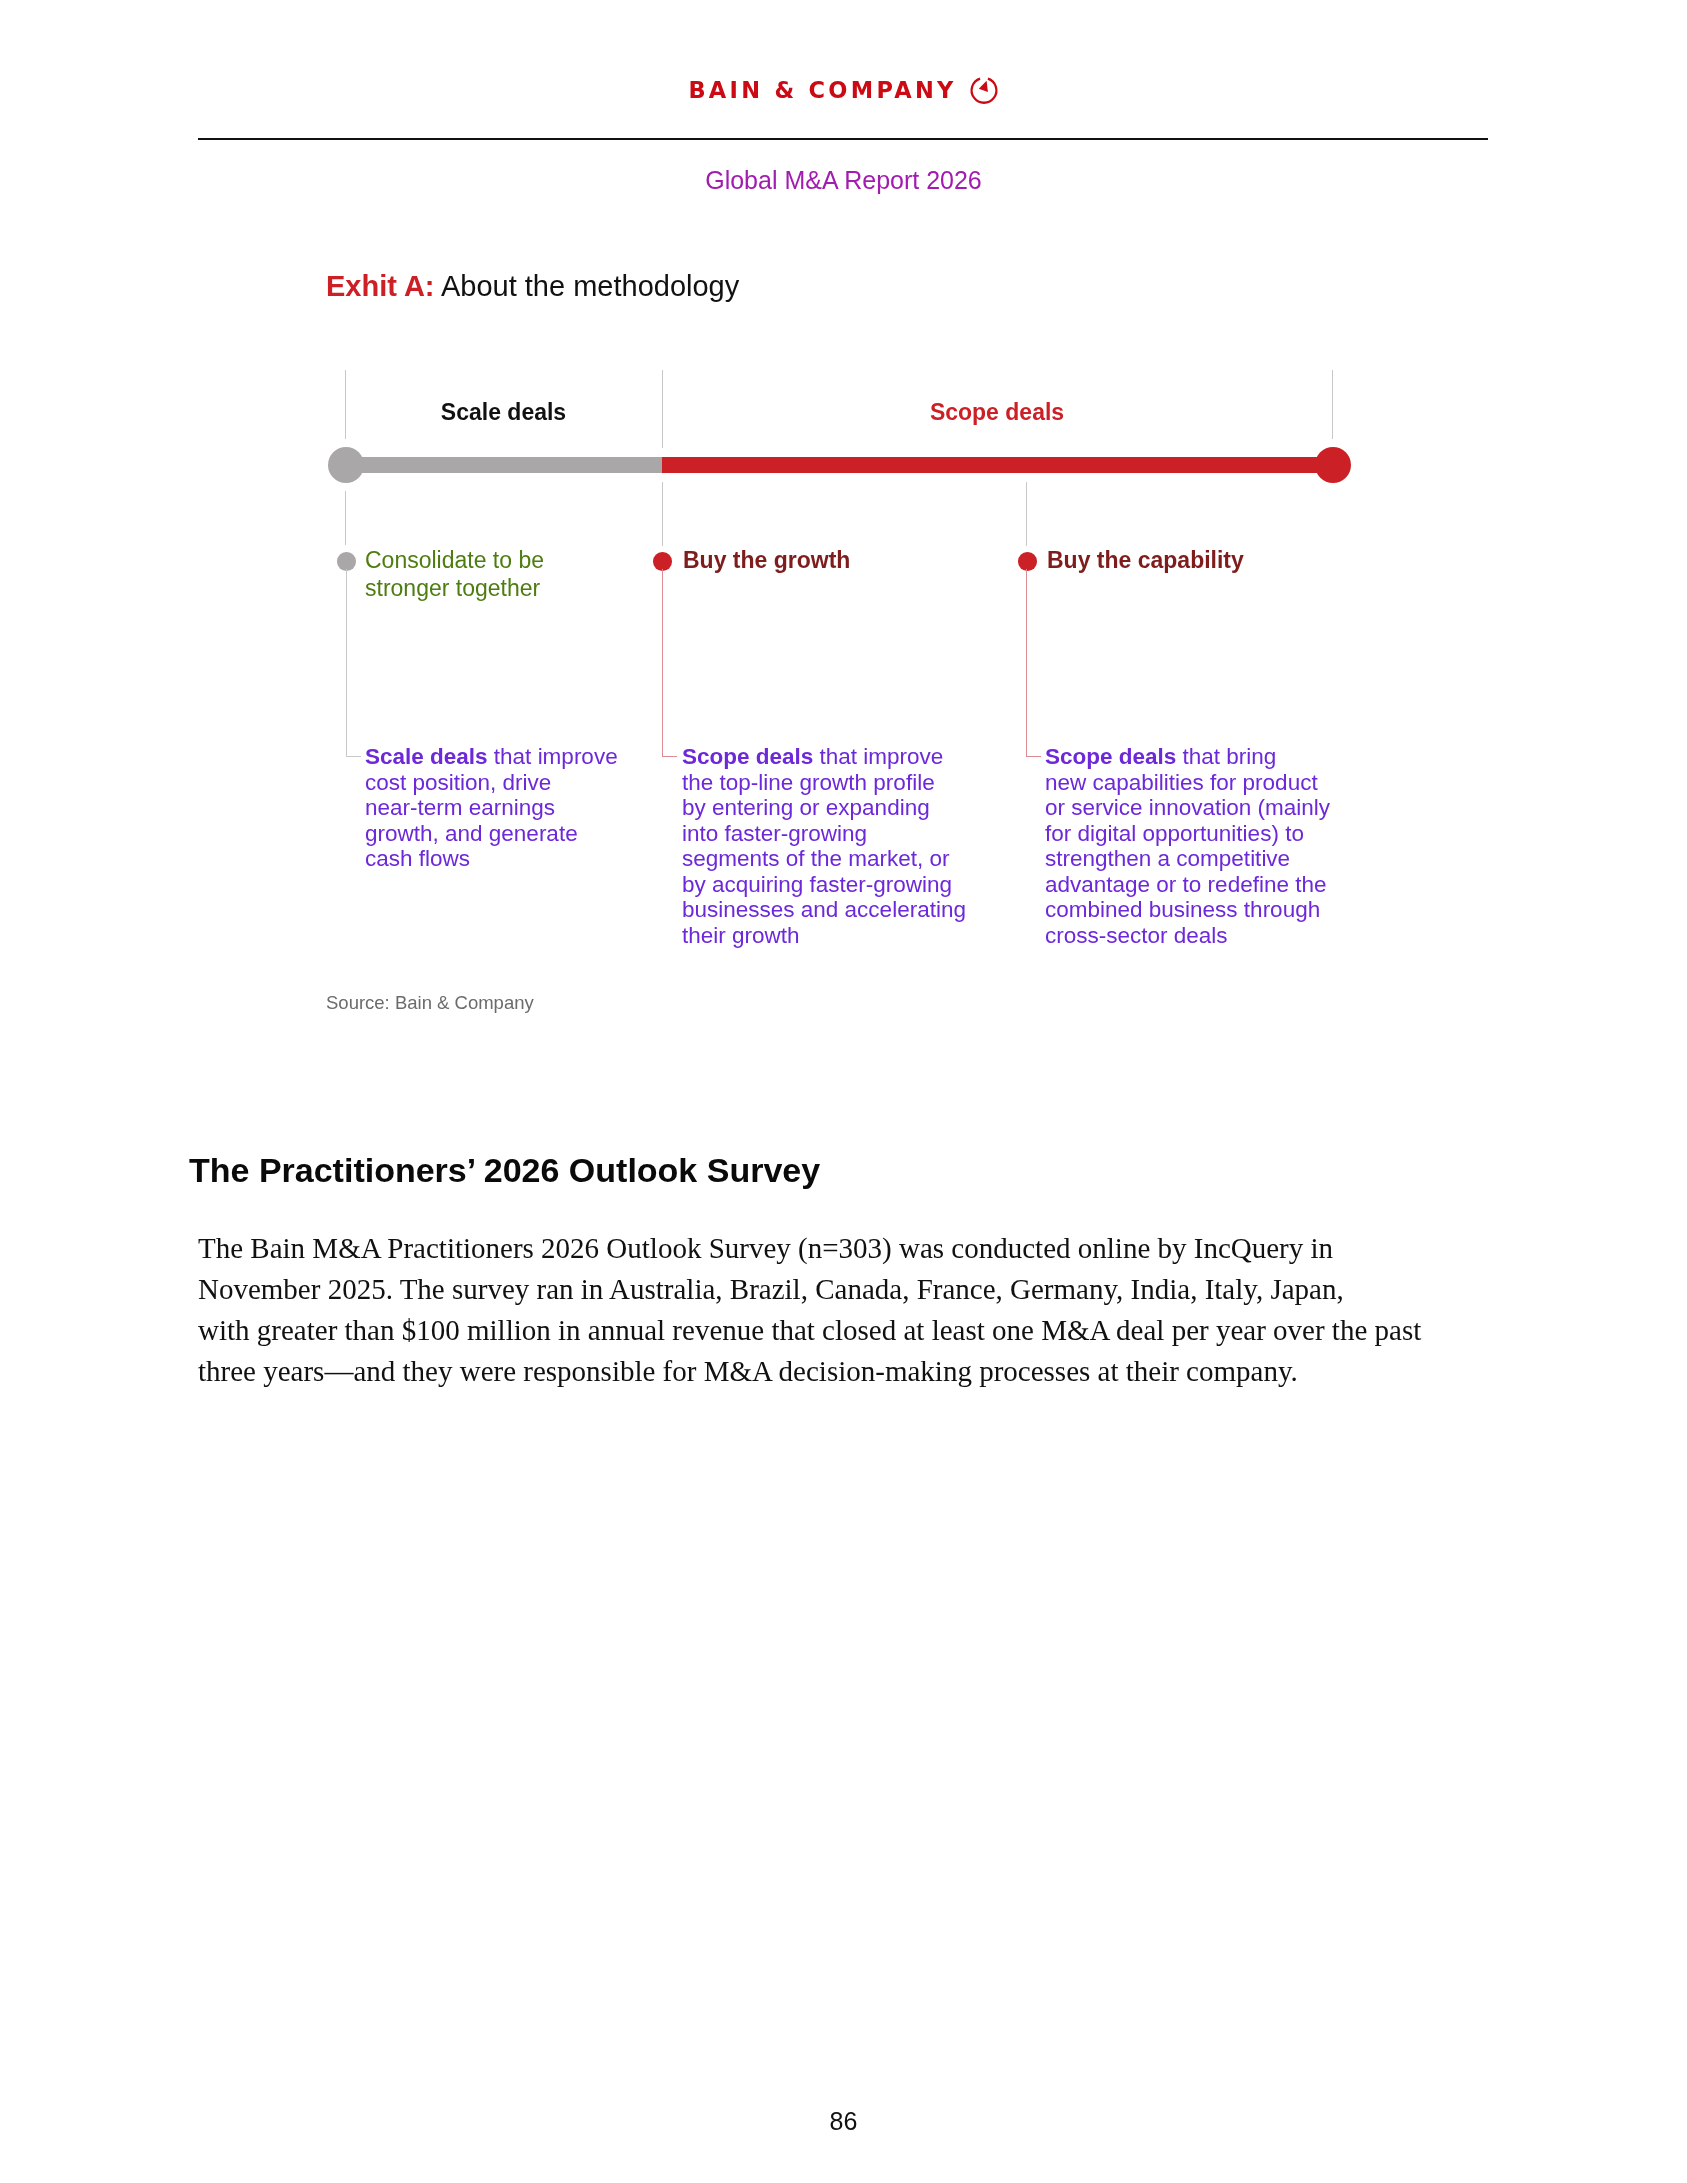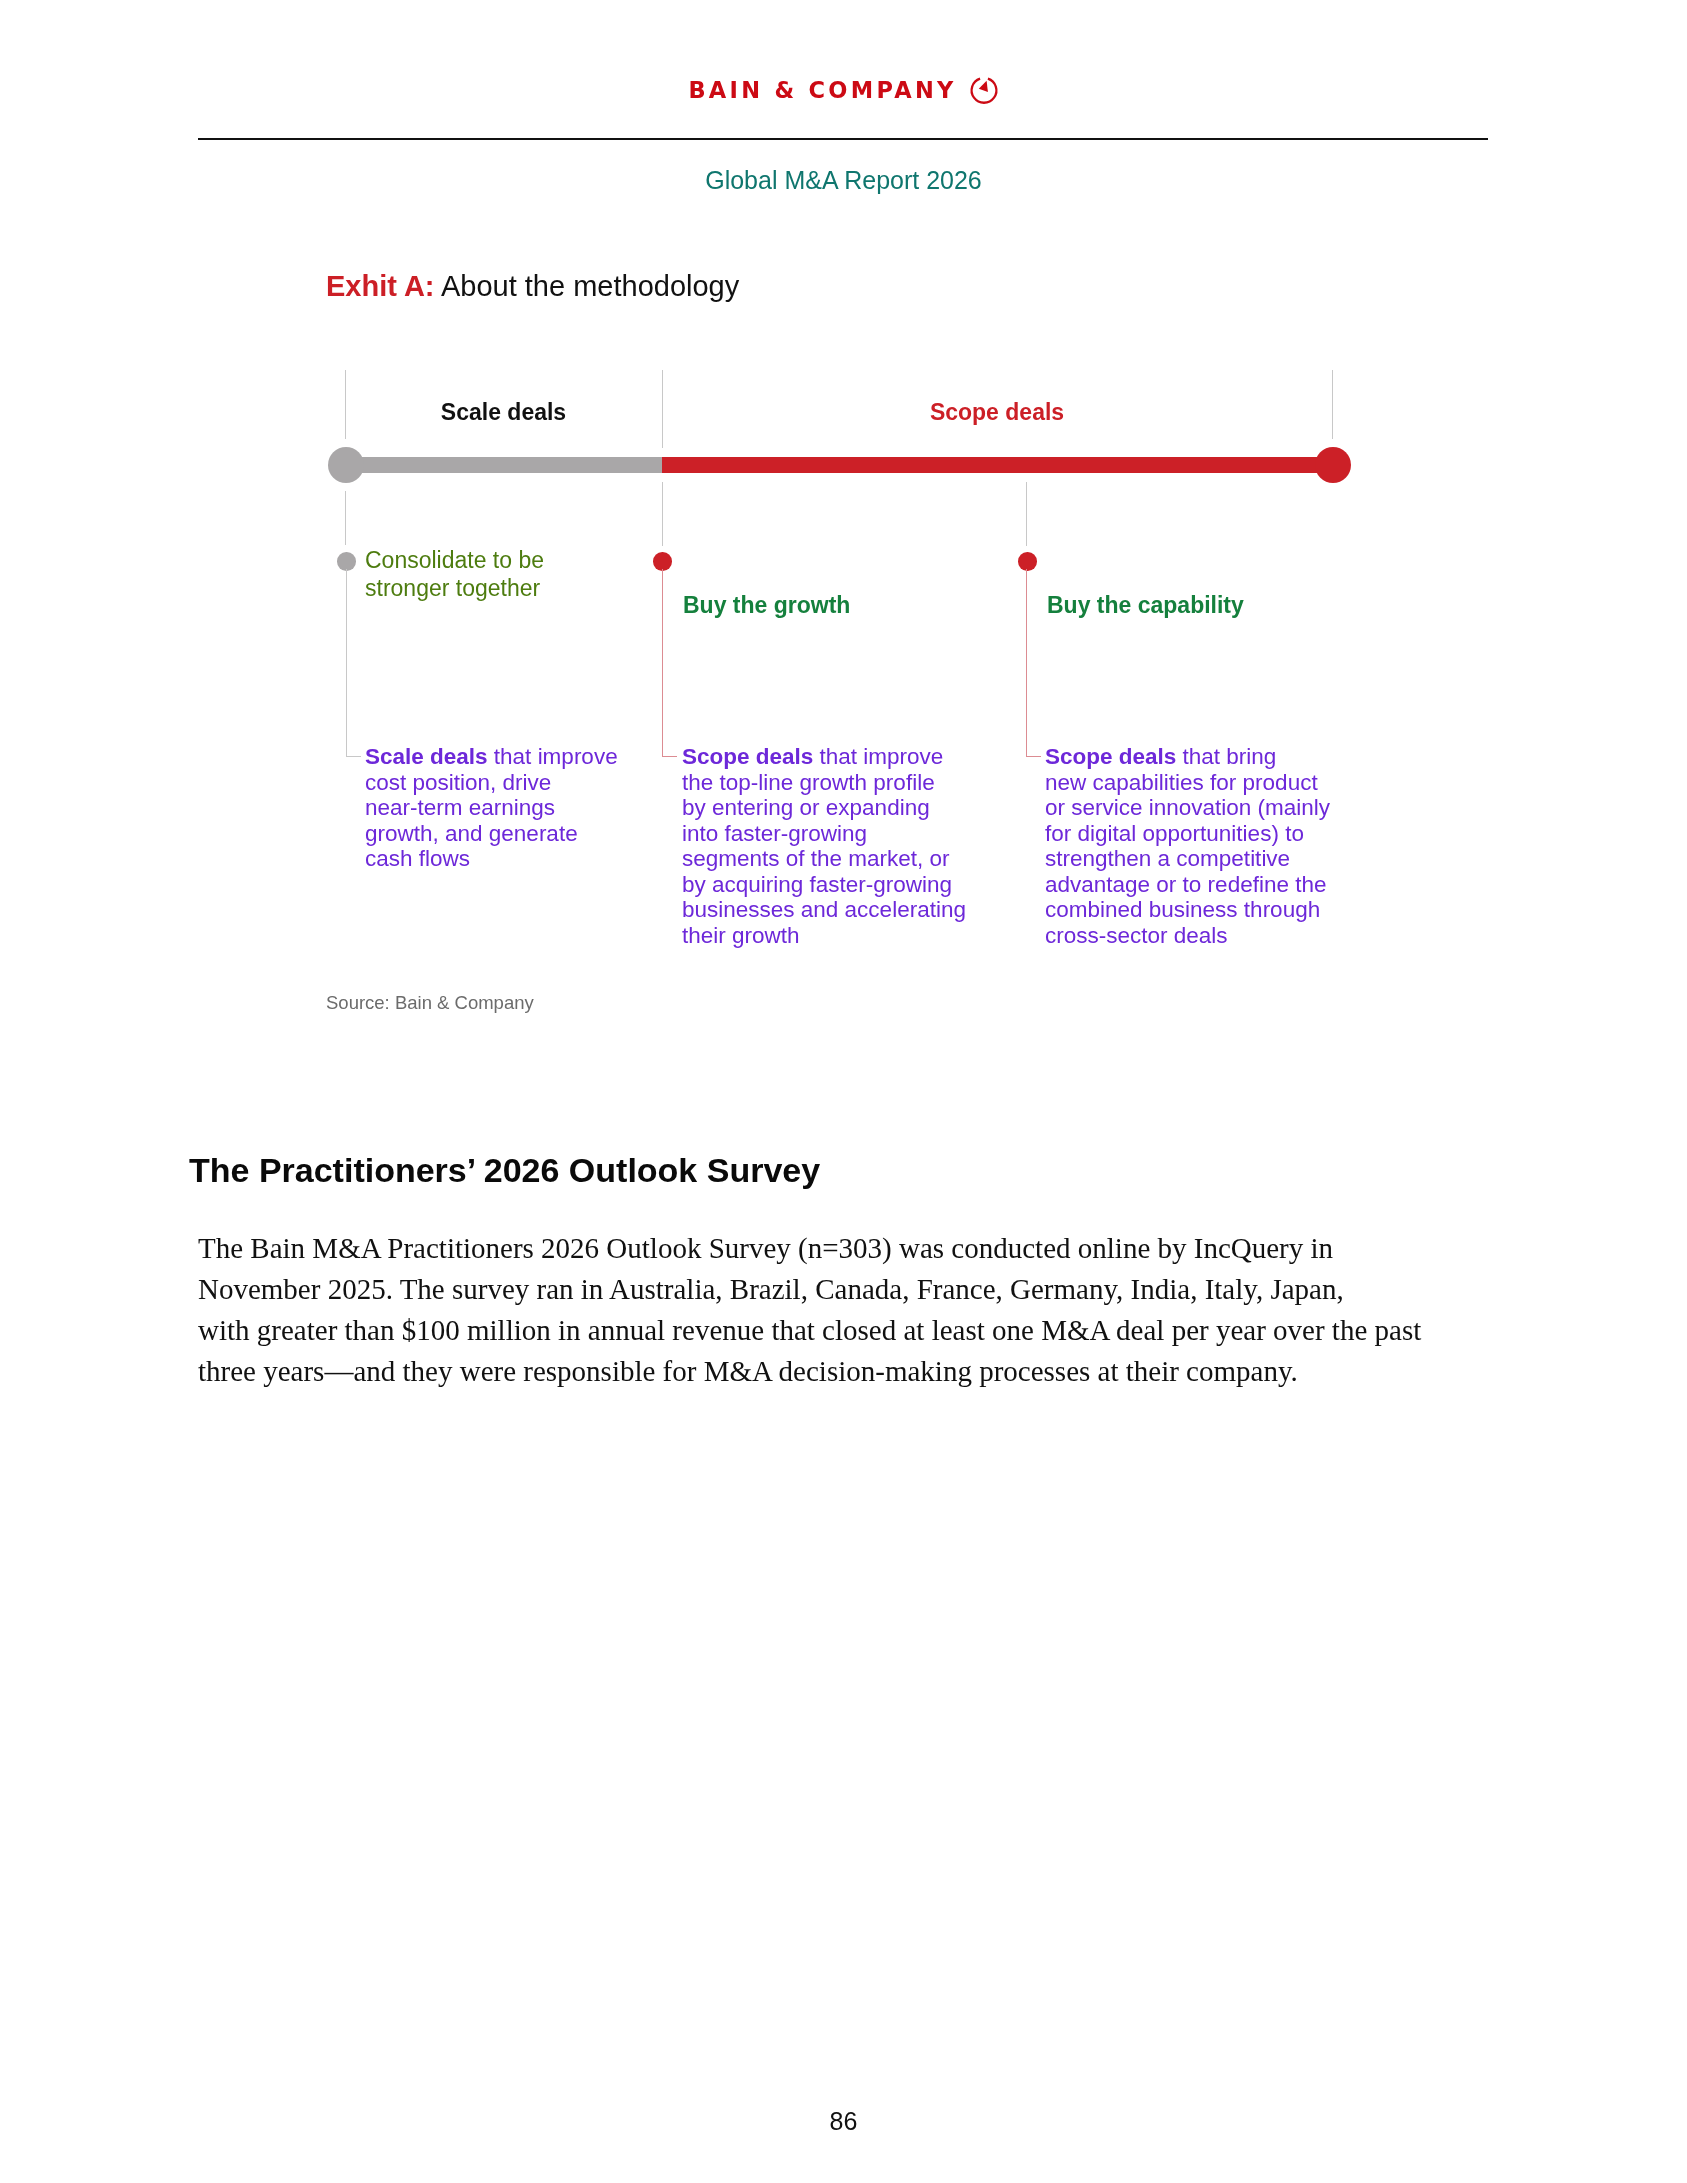--- a/index.html
+++ b/index.html
@@ -3,21 +3,21 @@
   <meta charset="utf-8">
   <style>
     html, body { margin: 0; padding: 0; background: #ffffff; }
     body { width: 1687px; height: 2183px; position: relative; overflow: hidden; color: #111111; font-family: "Liberation Sans", sans-serif; }
 
     
     .logo { position: absolute; left: 0; width: 1687px; top: 74px; height: 32px; display: flex; justify-content: center; align-items: center; }
     .logo-text { font-family: "DejaVu Sans", sans-serif; font-weight: bold; font-size: 22.5px; letter-spacing: 3.3px; color: #cc0a14; line-height: 1; }
     .logo-icon { width: 30px; height: 30px; margin-left: 12px; display: inline-block; }
     .header-rule { position: absolute; left: 198px; width: 1290px; top: 138px; height: 2px; background: #111111; }
-    .report-title { position: absolute; left: 0; width: 1687px; top: 164px; text-align: center; font-size: 25px; line-height: 32px; color: #0f766e; font-family: "Liberation Sans", sans-serif; }
+    .report-title { position: absolute; left: 0; width: 1687px; top: 164px; text-align: center; font-size: 25px; line-height: 32px; color: #a21caf; font-family: "Liberation Sans", sans-serif; }
 
     
     .exhibit-title { position: absolute; left: 326px; top: 268px; font-size: 29px; line-height: 36px; }
     .exhibit-label { color: #cc1f26; font-weight: bold; }
     .exhibit-text { color: #111; }
 
     .vline { position: absolute; width: 1.3px; background: #c8c8c8; }
     .vline.pink { background: #dc8c92; }
     .hstub { position: absolute; height: 1.3px; background: #c8c8c8; }
     .hstub.pink { background: #dc8c92; }
@@ -32,21 +32,21 @@
     .end-dot { position: absolute; width: 36px; height: 36px; border-radius: 50%; top: 447px; }
     .end-dot.gray { left: 328px; background: #a9a7a8; }
     .end-dot.red { left: 1315px; background: #cc2027; }
 
     .node-dot { position: absolute; width: 18.5px; height: 18.5px; border-radius: 50%; top: 552px; }
     .node-dot.gray { background: #a9a7a8; }
     .node-dot.red { background: #cc2027; }
 
     .node-title { position: absolute; top: 546px; font-size: 23px; line-height: 28.4px; }
     .node-title.gray { color: #4d7c0f; font-weight: normal; }
-    .node-title.red { color: #15803d; font-weight: bold; margin-top: 45px; }
+    .node-title.red { color: #7f1d1d; font-weight: bold; }
 
     .desc { position: absolute; top: 744px; font-size: 22.5px; line-height: 25.5px; color: #6d28d9; }
     .desc b { font-weight: bold; }
 
     .source { position: absolute; left: 326px; top: 992px; font-size: 18.5px; line-height: 22.5px; color: #6b6b6b; }
 
     
     .section-heading { position: absolute; left: 189px; top: 1150px; font-size: 34px; line-height: 41px; font-weight: bold; color: #0a0a0a; }
     .body-text { position: absolute; left: 198px; top: 1228px; width: 1297px; font-family: "Liberation Serif", serif; font-size: 29px; line-height: 41px; color: #111; }
     .body-line { display: block; white-space: nowrap; }

